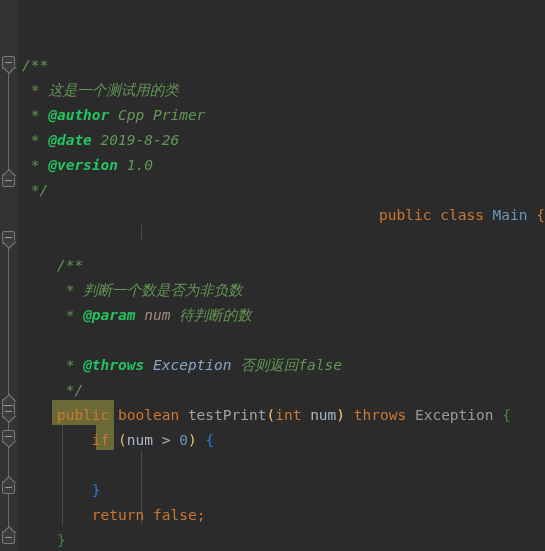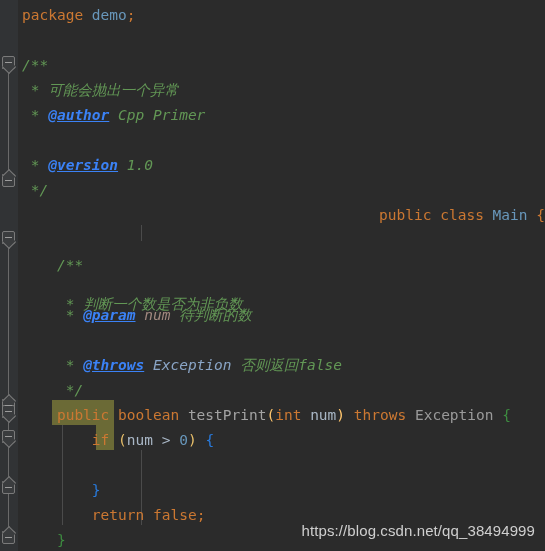--- a/index.html
+++ b/index.html
@@ -111,21 +111,21 @@
   }
 
   
   .kw      { color: #cc7832; }
   .num     { color: #6897bb; }
   .brace   { color: #a9b7c6; }
   .ident   { color: #a9b7c6; }
   .pkg     { color: #6897bb; }
   .mname   { color: #a3a3a3; }
   .cmt     { color: #629755; font-style: italic; }
-  .tag     { color: #3b82f6; font-style: italic; font-weight: bold; text-decoration: underline; }
+  .tag     { color: #22c55e; font-style: italic; font-weight: bold; }
   .tagval  { color: #a1887f; font-style: italic; }
   .cmtcls  { color: #8aa5c6; font-style: italic; }
   .br-blue { color: #287bde; }
   .br-green{ color: #3d8b40; }
   .gry     { color: #9a9a9a; }
 
   
   #watermark {
     position: absolute;
     right: 10px;
@@ -191,53 +191,53 @@
     
     <div class="guide" style="left:44px;  top:425px; height:100px;"></div>
     <div class="guide" style="left:123px; top:450px; height:75px;"></div>
     <div class="guide" style="left:123px; top:225px; height:16px;"></div>
 
     
     <div class="hl" style="left:34px; top:400px; width:62px;  height:25px;"></div>
     <div class="hl" style="left:78px; top:425px; width:18px;  height:25px;"></div>
 
     
-    <div class="line" style="top:3px;"><span class="kw">package</span> <span class="pkg">demo</span><span class="kw">;</span></div>
 
     
     <div class="line" style="top:28px;"></div>
 
     
     <div class="line" style="top:53px;"><span class="cmt">/**</span></div>
 
     
-    <div class="line" style="top:78px;"> <span class="cmt">*</span> <span class="cmt">可能会抛出一个异常</span></div>
+    <div class="line" style="top:78px;"> <span class="cmt">*</span> <span class="cmt">这是一个测试用的类</span></div>
 
     
     <div class="line" style="top:103px;"> <span class="cmt">*</span> <span class="tag">@author</span> <span class="cmt">Cpp Primer</span></div>
 
     
+    <div class="line" style="top:128px;"> <span class="cmt">*</span> <span class="tag">@date</span> <span class="cmt">2019-8-26</span></div>
 
     
     <div class="line" style="top:153px;"> <span class="cmt">*</span> <span class="tag">@version</span> <span class="cmt">1.0</span></div>
 
     
     <div class="line" style="top:178px;"> <span class="cmt">*/</span></div>
 
     
     <div class="line" style="top:203px;text-align:right;"><span class="kw">public</span> <span class="kw">class</span> <span class="pkg">Main</span> <span class="kw">{</span></div>
 
     
     <div class="line" style="top:228px;"></div>
 
     
     <div class="line" style="top:253px;">    <span class="cmt">/**</span></div>
 
     
-    <div class="line" style="top:292px;">     <span class="cmt">*</span> <span class="cmt">判断一个数是否为非负数</span></div>
+    <div class="line" style="top:278px;">     <span class="cmt">*</span> <span class="cmt">判断一个数是否为非负数</span></div>
 
     
     <div class="line" style="top:303px;">     <span class="cmt">*</span> <span class="tag">@param</span> <span class="tagval">num</span> <span class="cmt">待判断的数</span></div>
 
     
 
     
     <div class="line" style="top:353px;">     <span class="cmt">*</span> <span class="tag">@throws</span> <span class="cmtcls">Exception</span> <span class="cmt">否则返回false</span></div>
 
     
@@ -255,15 +255,14 @@
     <div class="line" style="top:478px;">        <span class="br-blue">}</span></div>
 
     
     <div class="line" style="top:503px;">        <span class="kw">return</span> <span class="kw">false</span><span class="kw">;</span></div>
 
     
     <div class="line" style="top:528px;">    <span class="br-green">}</span></div>
 
   </div>
 
-  <div id="watermark">https://blog.csdn.net/qq_38494999</div>
 
 </div>
 
 </body></html>

